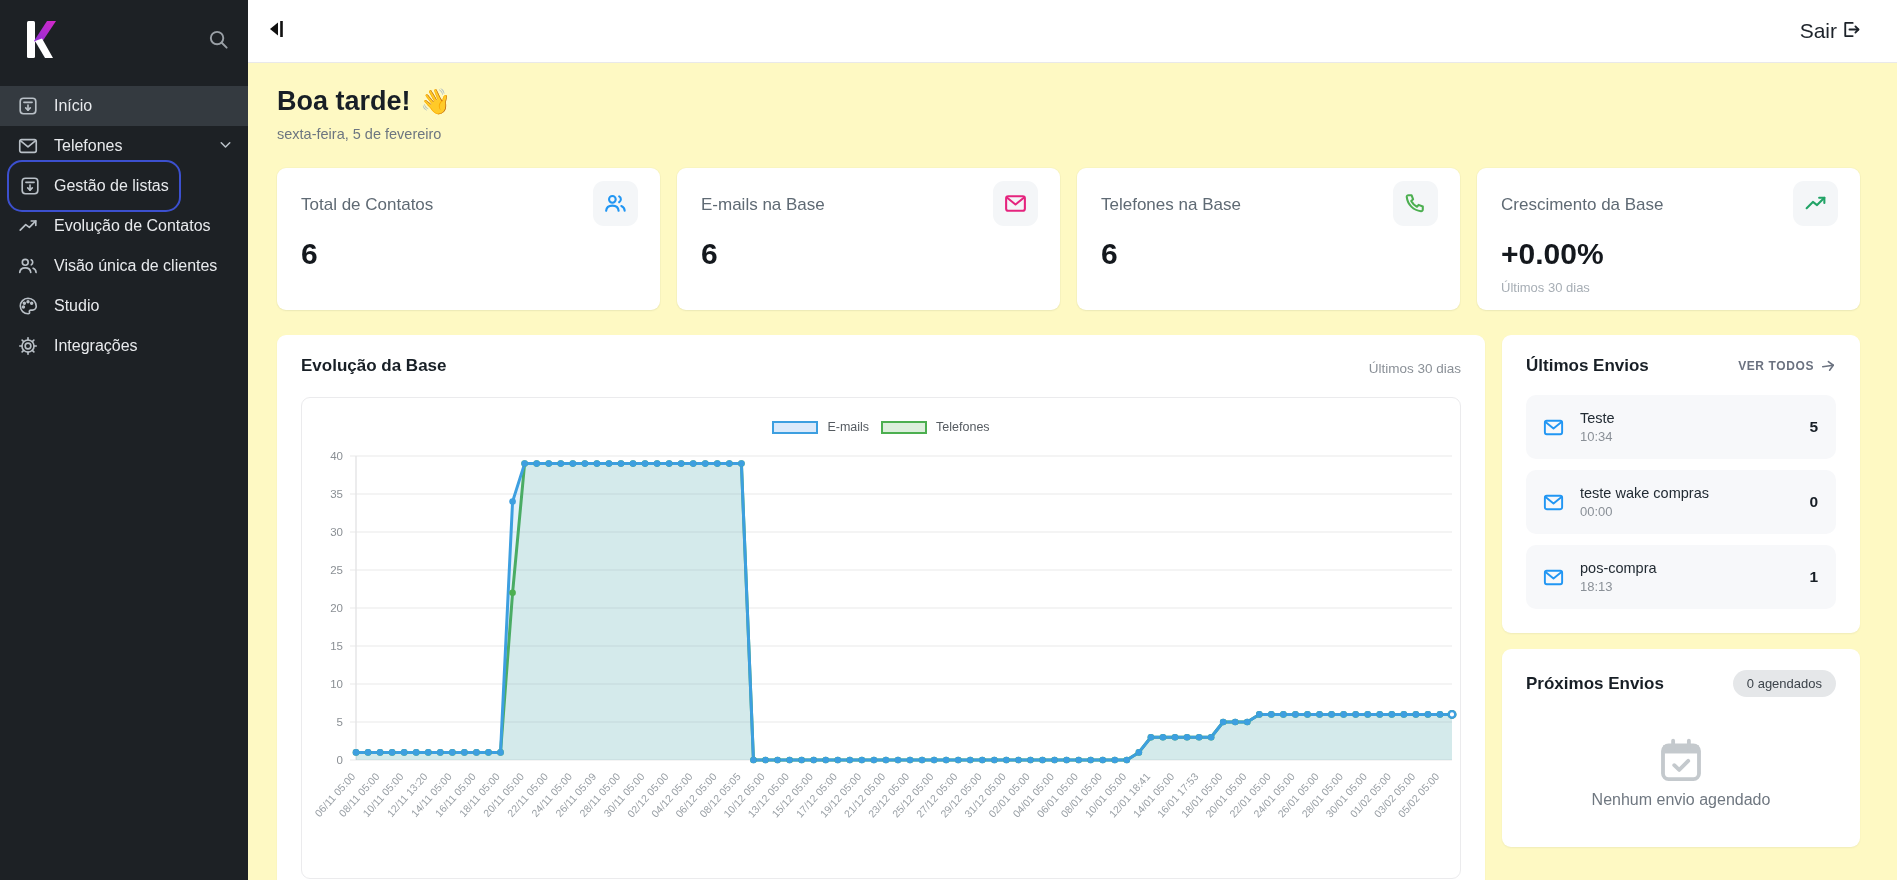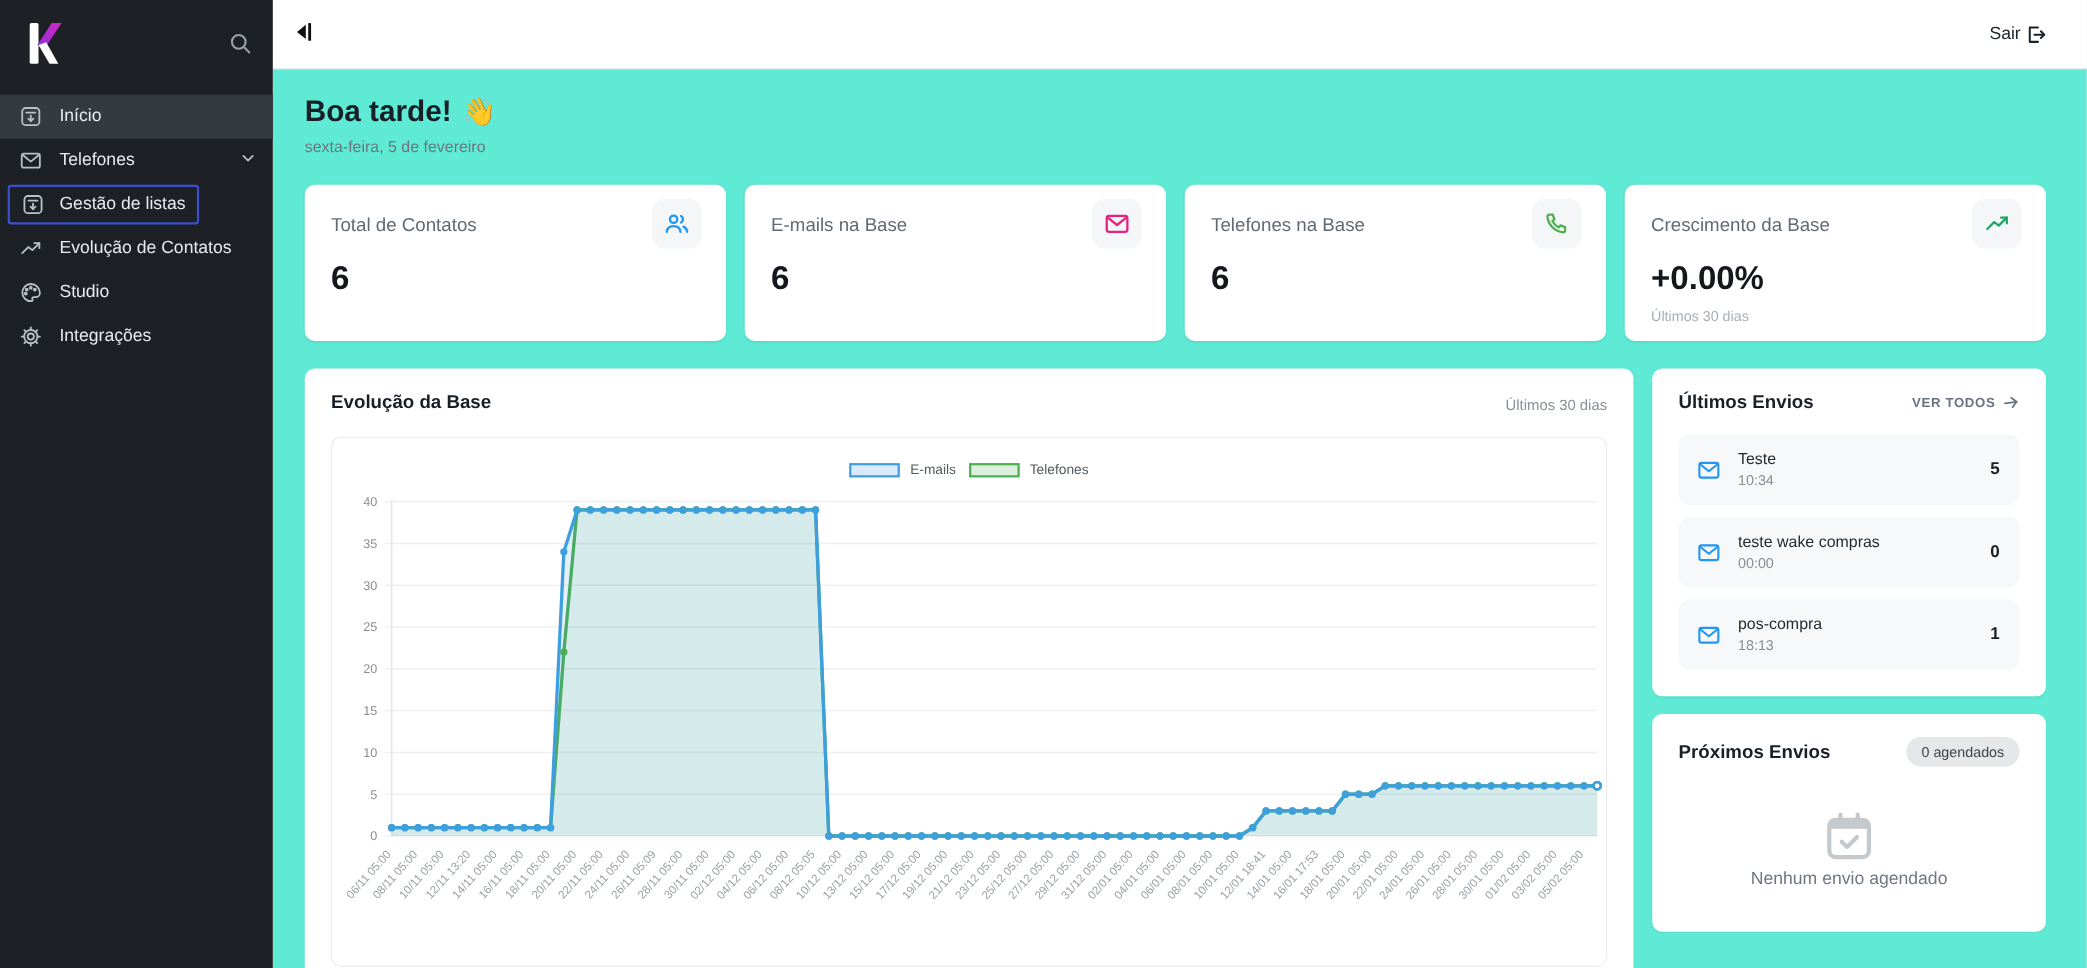--- a/index.html
+++ b/index.html
@@ -10,36 +10,36 @@
   .sidebar { position:absolute; left:0; top:0; width:248px; height:880px;
     background:#1d2125; color:#e8eaed; z-index:5; }
   .logo-row { height:78px; display:flex; align-items:center; padding:0 22px 0 22px; position:relative; }
   .search-btn { position:absolute; right:18px; top:28px; color:#9aa0a6; cursor:pointer; }
   .nav { margin-top:8px; }
   .nav-item { height:40px; display:flex; align-items:center; padding:0 16px 0 17px;
     font-size:16px; color:#e8eaed; cursor:pointer; position:relative; }
   .nav-item .ico { width:22px; height:22px; color:#b9c0c7; margin-right:15px; flex:0 0 22px; }
   .nav-item.active { background:#343a40; }
   .nav-item .chev { position:absolute; right:14px; color:#b9c0c7; }
-  .nav-item.outlined { border:2px solid #3c50cf; border-radius:3px; margin:0 54px 0 7px;
-    padding:0 10px; height:36px; }
+  .nav-item.outlined { border:2px solid #3c50cf; border-radius:15px; margin:0 54px 0 7px;
+    padding:0 10px; height:52px; }
   .nav-item.outlined .ico { margin-right:13px; }
   .nav-row { height:40px; display:flex; align-items:center; }
 
   
   .topbar { position:absolute; left:248px; top:0; right:0; height:63px; background:#ffffff;
     border-bottom:1px solid #e9e9ea; display:flex; align-items:center; }
   .collapse-btn { margin-left:22px; cursor:pointer; color:#111; }
-  .logout { margin-left:auto; margin-right:36px; display:flex; align-items:center; gap:3px;
-    font-size:16px; font-weight:500; color:#1d232a; cursor:pointer; }
+  .logout { margin-left:auto; margin-right:36px; display:flex; gap:3px;
+    font-size:21px; font-weight:500; color:#1d232a; cursor:pointer; }
   .logout svg { width:21px; height:21px; }
 
   
   .content { position:absolute; left:248px; top:63px; right:0; bottom:0;
-    padding:23px 37px 0 29px; background:#5eead4; }
+    padding:23px 37px 0 29px; background:#fef9c3; }
   .greeting { font-size:27px; font-weight:700; color:#181f26; display:flex; align-items:center; gap:10px;}
   .greeting .emoji { font-size:25px; }
   .date { margin-top:9px; font-size:14.5px; color:#6d7680; }
 
   
   .stats { margin-top:26px; display:grid; grid-template-columns:repeat(4,1fr); gap:17px; }
   .stat-card { background:#fff; border-radius:9px; height:142px; padding:13px 22px 0 24px;
     box-shadow:0 1px 2px rgba(20,30,40,.06), 0 0 0 1px rgba(20,30,40,.02); }
   .stat-top { display:flex; justify-content:space-between; align-items:flex-start; }
   .stat-label { font-size:17px; color:#5f6a74; margin-top:14px; }
@@ -158,20 +158,31 @@
     <div class="nav-item">
       <span class="ico">
         <svg viewBox="0 0 24 24" fill="none" stroke="currentColor" stroke-width="1.8" stroke-linecap="round" stroke-linejoin="round">
           <polyline points="3.5,16.5 9.5,10.5 13.5,13.5 20.5,6.5"></polyline>
             <polyline points="15.5,6.5 20.5,6.5 20.5,11.5"></polyline>
         </svg>
       </span>
       <span>Evolução de Contatos</span>
     </div>
 
+    <div class="nav-item">
+      <span class="ico">
+        <svg viewBox="0 0 24 24" fill="none" stroke="currentColor" stroke-width="1.8" stroke-linecap="round" stroke-linejoin="round">
+          <circle cx="9" cy="8" r="3.2"></circle>
+            <path d="M3 19c.3-3.4 2.8-5 6-5s5.7 1.6 6 5"></path>
+          <path d="M15.5 5.2a3.2 3.2 0 0 1 0 5.6"></path>
+            <path d="M17.6 14.4c2 .8 3.1 2.3 3.2 4.6"></path>
+        </svg>
+      </span>
+      <span>Visão única de clientes</span>
+    </div>
 
     <div class="nav-item">
       <span class="ico">
         <svg viewBox="0 0 24 24" fill="none" stroke="currentColor" stroke-width="1.8" stroke-linecap="round" stroke-linejoin="round">
           <path d="M12 3.5a8.5 8.5 0 1 0 .2 17c1.2 0 1.8-.8 1.4-1.8-.5-1.2.2-2.2 1.5-2.2h1.7a4.2 4.2 0 0 0 4.2-4.2C21 7.2 17 3.5 12 3.5z"></path>
           <circle cx="8" cy="9" r="1" fill="currentColor"></circle>
             <circle cx="12" cy="7.3" r="1" fill="currentColor"></circle>
           <circle cx="16" cy="9" r="1" fill="currentColor"></circle>
             <circle cx="7" cy="13" r="1" fill="currentColor"></circle>
         </svg>

